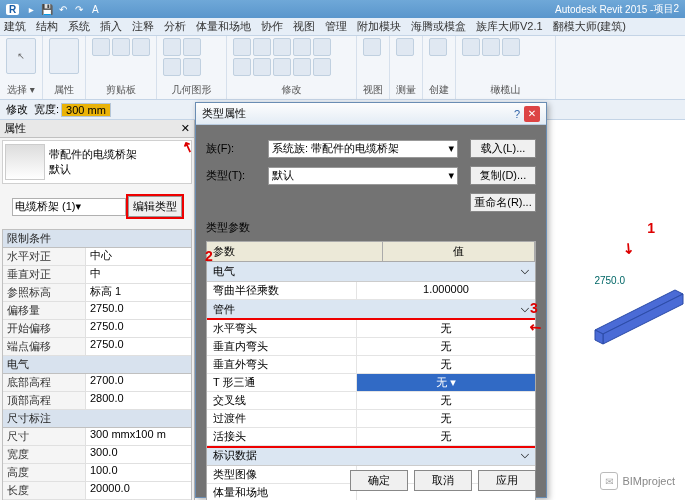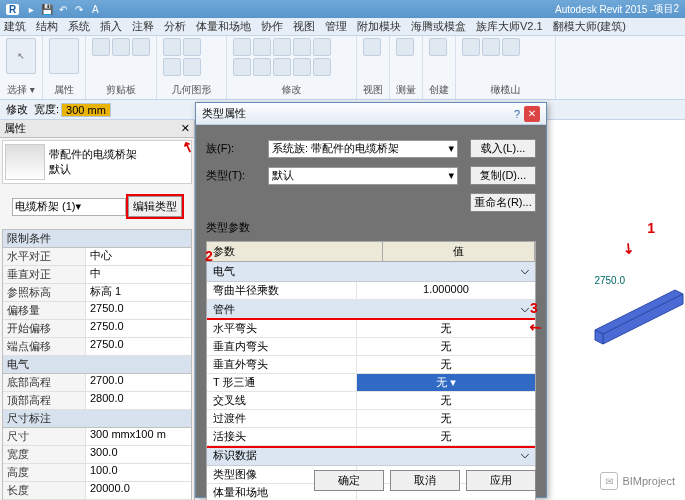--- a/index.html
+++ b/index.html
@@ -63,21 +63,21 @@
 .params .th div { padding:2px 6px; border-right:1px solid #aaa; }
 .params .th .c1 { width: 176px; } .params .th .c2 { flex:1; text-align:center; }
 .params .sec { background:#dbe6f2; padding:2px 6px; border-bottom:1px solid #ccc; display:flex; justify-content:space-between; }
 .params .tr { display:flex; border-bottom:1px solid #e4e4e4; }
 .params .tr .c1 { width:150px; padding:1px 6px; border-right:1px solid #e4e4e4; }
 .params .tr .c2 { flex:1; padding:1px 6px; text-align:center; }
 .params .sel { background:#316ac5; color:#fff; }
 .params .box-red { outline:2px solid #e00; }
 
 .dlg-foot { position:absolute; bottom:6px; right:10px; display:flex; gap:6px; }
-.dlg-foot .fbtn { width:70px; background:#f0f0f0; border:1px solid #888; padding:2px 0; text-align:center; cursor:pointer; }
+.dlg-foot .fbtn { width:58px; background:#f0f0f0; border:1px solid #888; padding:2px 0; text-align:center; cursor:pointer; }
 
 .watermark { position:absolute; right:10px; bottom:10px; display:flex; align-items:center; gap:4px; color:#888; font-size:12px; z-index:30; }
 .watermark .wx { width:18px; height:18px; border:1px solid #bbb; border-radius:3px; display:flex;align-items:center;justify-content:center;font-size:10px;color:#aaa; }
 </style>
 </head>
 <body>
 
 <div class="titlebar">
   <span class="logo">R</span>
   <span class="ticon">▸</span>

